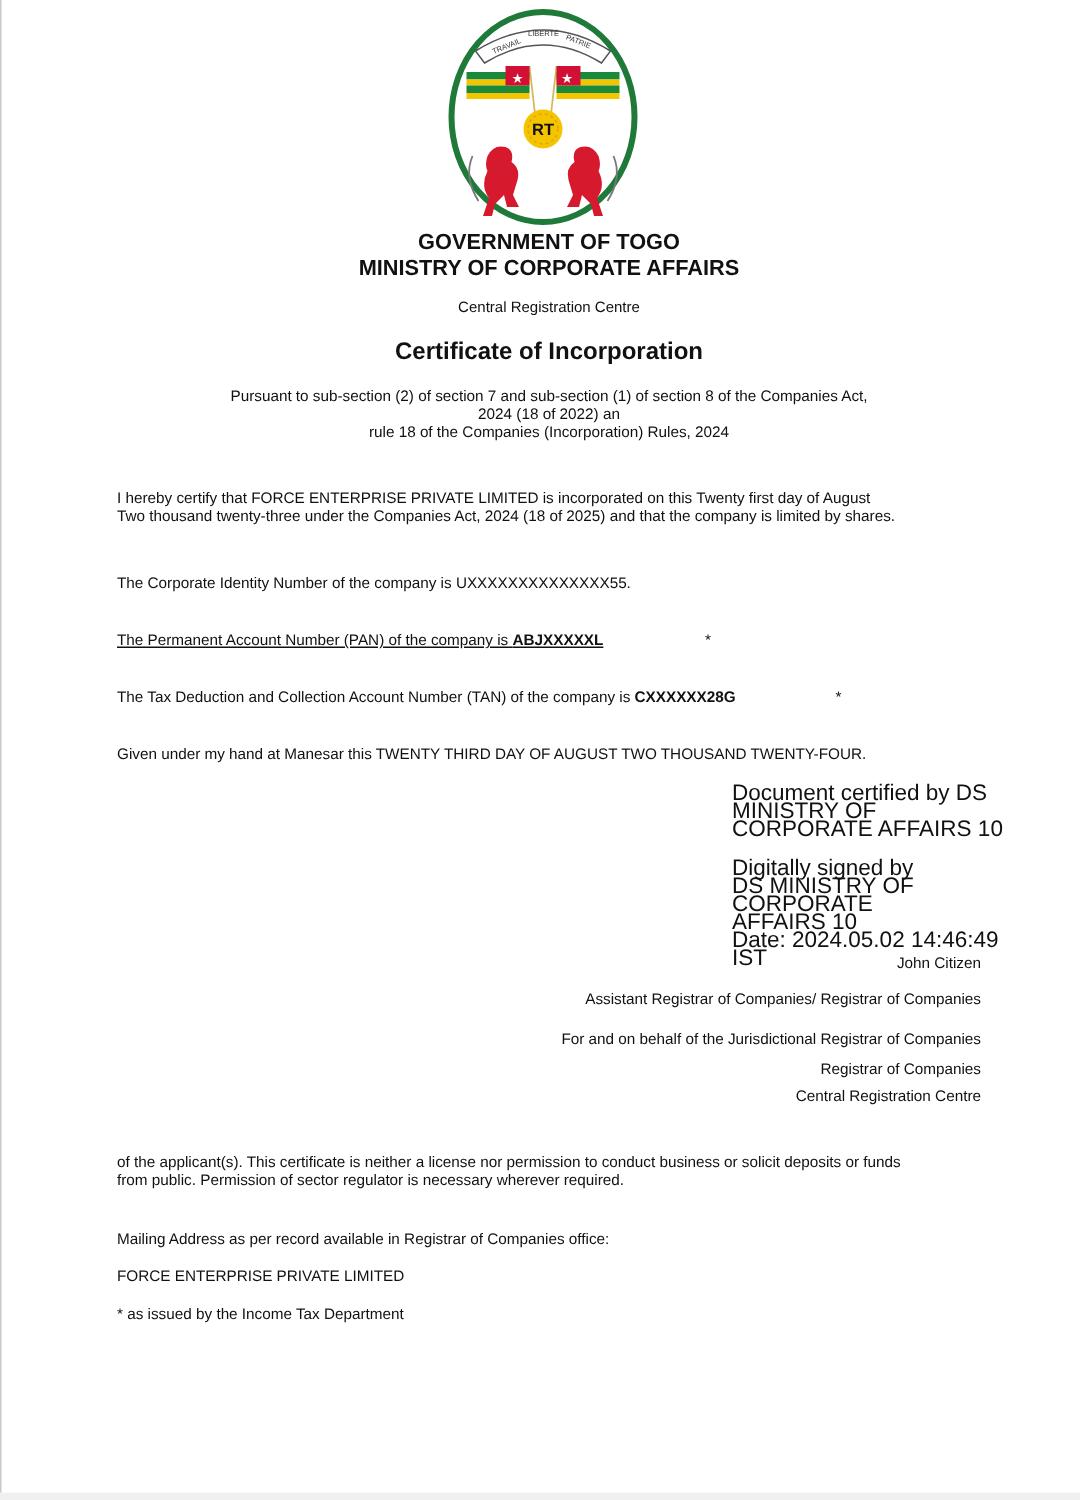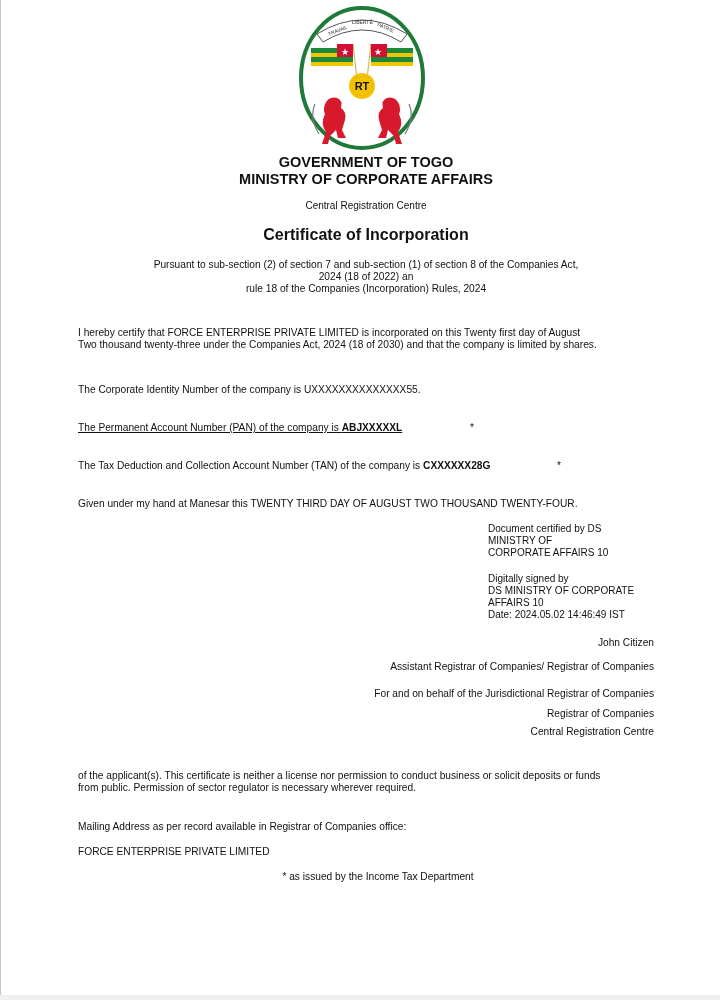--- a/index.html
+++ b/index.html
@@ -17,21 +17,21 @@
     border-left: 1px solid #c8c8c8;
   }
   .abs { position: absolute; }
   .emblem { left: 296px; top: 4px; width: 130px; height: 148px; }
   .center { left: 0; width: 730px; text-align: center; }
   .h1 { font-weight: bold; font-size: 14.5px; line-height: 17px; }
   .small { font-size: 10px; line-height: 12px; }
   .title { font-weight: bold; font-size: 16px; }
   .body { font-size: 10.2px; line-height: 12px; }
   .left { left: 77px; width: 600px; }
-  .right-block { left: 487px; width: 200px; font-size: 10px; line-height: 12px; }
+  .right-block { left: 487px; width: 200px; font-size: 15px; line-height: 12px; }
   .right-align { right: 66px; text-align: center; font-size: 10.2px; }
   b { font-weight: bold; }
 </style>
 </head>
 <body>
 
 <div class="page">
 
   <div class="abs emblem">
     <svg width="130" height="148" viewBox="0 0 130 148">
@@ -75,21 +75,21 @@
 
   <div class="abs center h1" style="top:154px;">GOVERNMENT OF TOGO</div>
   <div class="abs center h1" style="top:171px;">MINISTRY OF CORPORATE AFFAIRS</div>
   <div class="abs center small" style="top:200px;">Central Registration Centre</div>
   <div class="abs center title" style="top:226px;">Certificate of Incorporation</div>
   <div class="abs center body" style="top:259px;">Pursuant to sub-section (2) of section 7 and sub-section (1) of section 8 of the Companies Act,</div>
   <div class="abs center body" style="top:271px;">2024 (18 of 2022) an</div>
   <div class="abs center body" style="top:283px;">rule 18 of the Companies (Incorporation) Rules, 2024</div>
 
   <div class="abs left body" style="top:327px;">I hereby certify that FORCE ENTERPRISE PRIVATE LIMITED is incorporated on this Twenty first day of August</div>
-  <div class="abs left body" style="top:339px;">Two thousand twenty-three under the Companies Act, 2024 (18 of 2030) and that the company is limited by shares.</div>
+  <div class="abs left body" style="top:339px;">Two thousand twenty-three under the Companies Act, 2024 (18 of 2025) and that the company is limited by shares.</div>
 
   <div class="abs left body" style="top:384px;">The Corporate Identity Number of the company is UXXXXXXXXXXXXXX55.</div>
 
   <div class="abs left body" style="top:422px;text-decoration:underline;">
     <span>The Permanent Account Number (PAN) of the company is </span><b>ABJXXXXXL</b>
   </div>
   <div class="abs body" style="top:422px; left:469px;">*</div>
 
   <div class="abs left body" style="top:460px;">
     <span>The Tax Deduction and Collection Account Number (TAN) of the company is </span><b>CXXXXXX28G</b>
@@ -114,14 +114,14 @@
   <div class="abs right-align" style="top:661px;">Assistant Registrar of Companies/ Registrar of Companies</div>
   <div class="abs right-align" style="top:688px;">For and on behalf of the Jurisdictional Registrar of Companies</div>
   <div class="abs right-align" style="top:708px;">Registrar of Companies</div>
   <div class="abs right-align" style="top:726px;">Central Registration Centre</div>
 
   <div class="abs left body" style="top:770px;">of the applicant(s). This certificate is neither a license nor permission to conduct business or solicit deposits or funds</div>
   <div class="abs left body" style="top:782px;">from public. Permission of sector regulator is necessary wherever required.</div>
 
   <div class="abs left body" style="top:821px;">Mailing Address as per record available in Registrar of Companies office:</div>
   <div class="abs left body" style="top:846px;">FORCE ENTERPRISE PRIVATE LIMITED</div>
-  <div class="abs left body" style="top:871px;text-align:center;">* as issued by the Income Tax Department</div>
+  <div class="abs left body" style="top:871px;">* as issued by the Income Tax Department</div>
 </div>
 
 </body></html>

